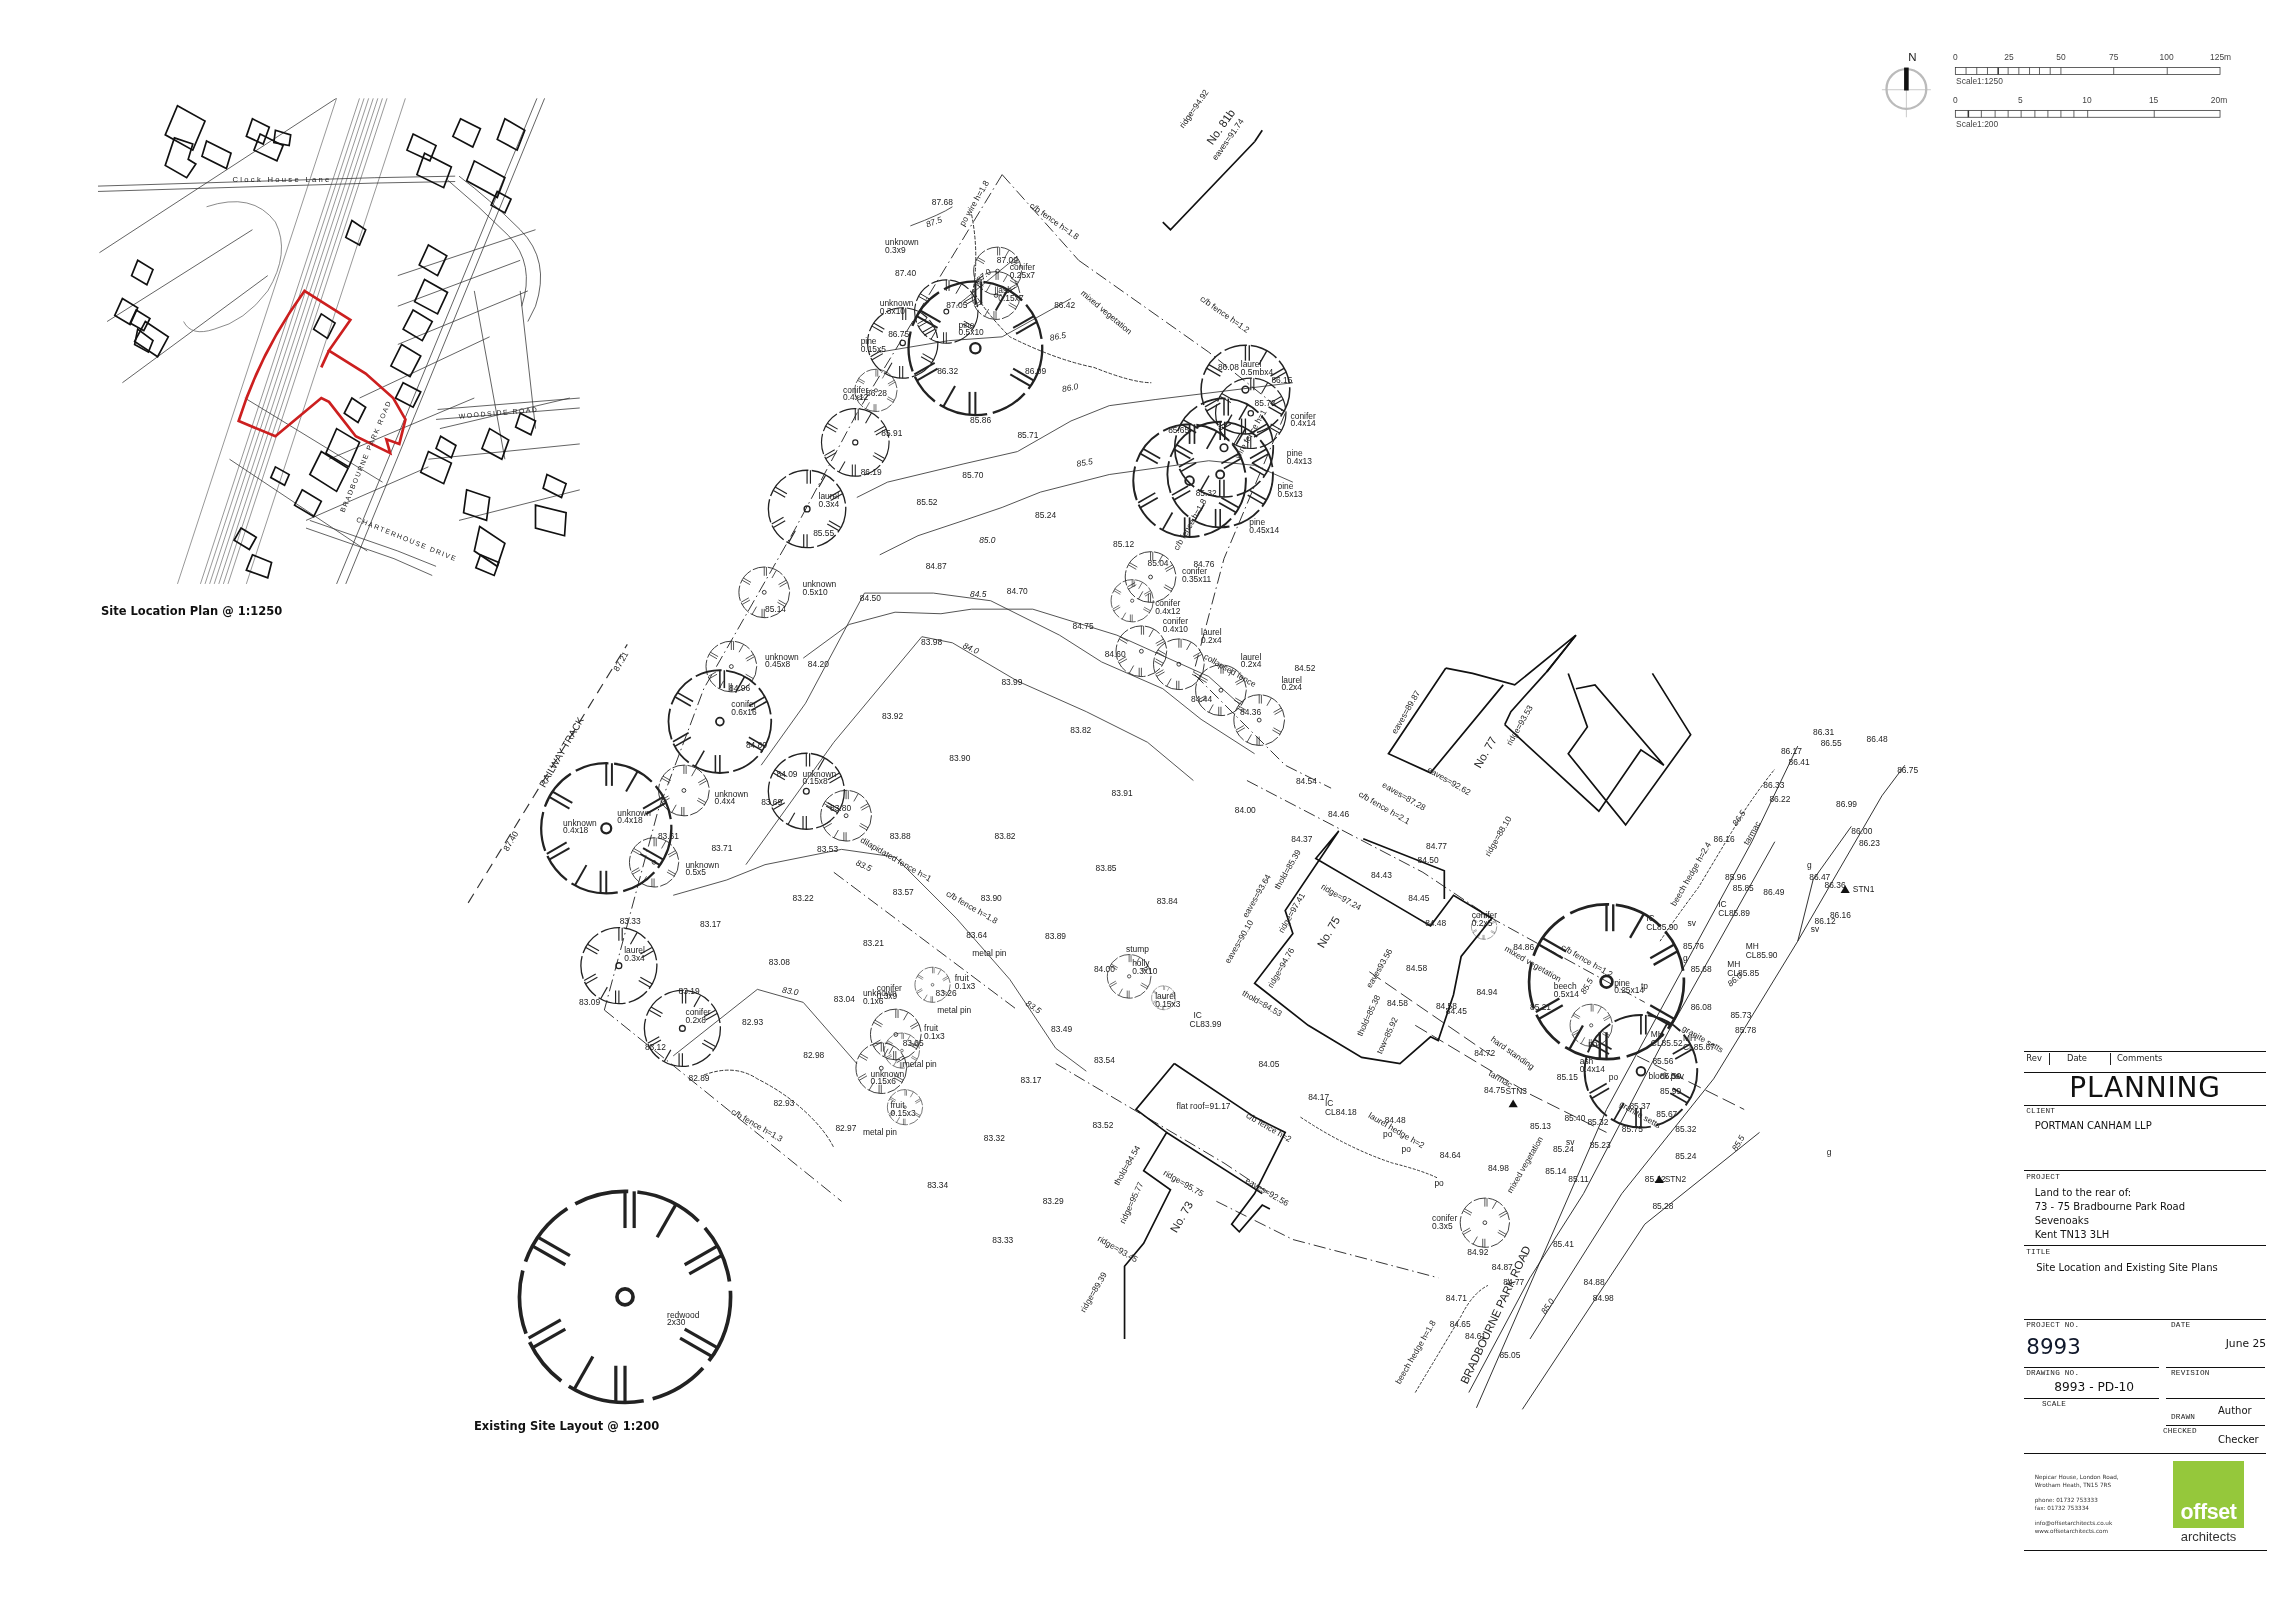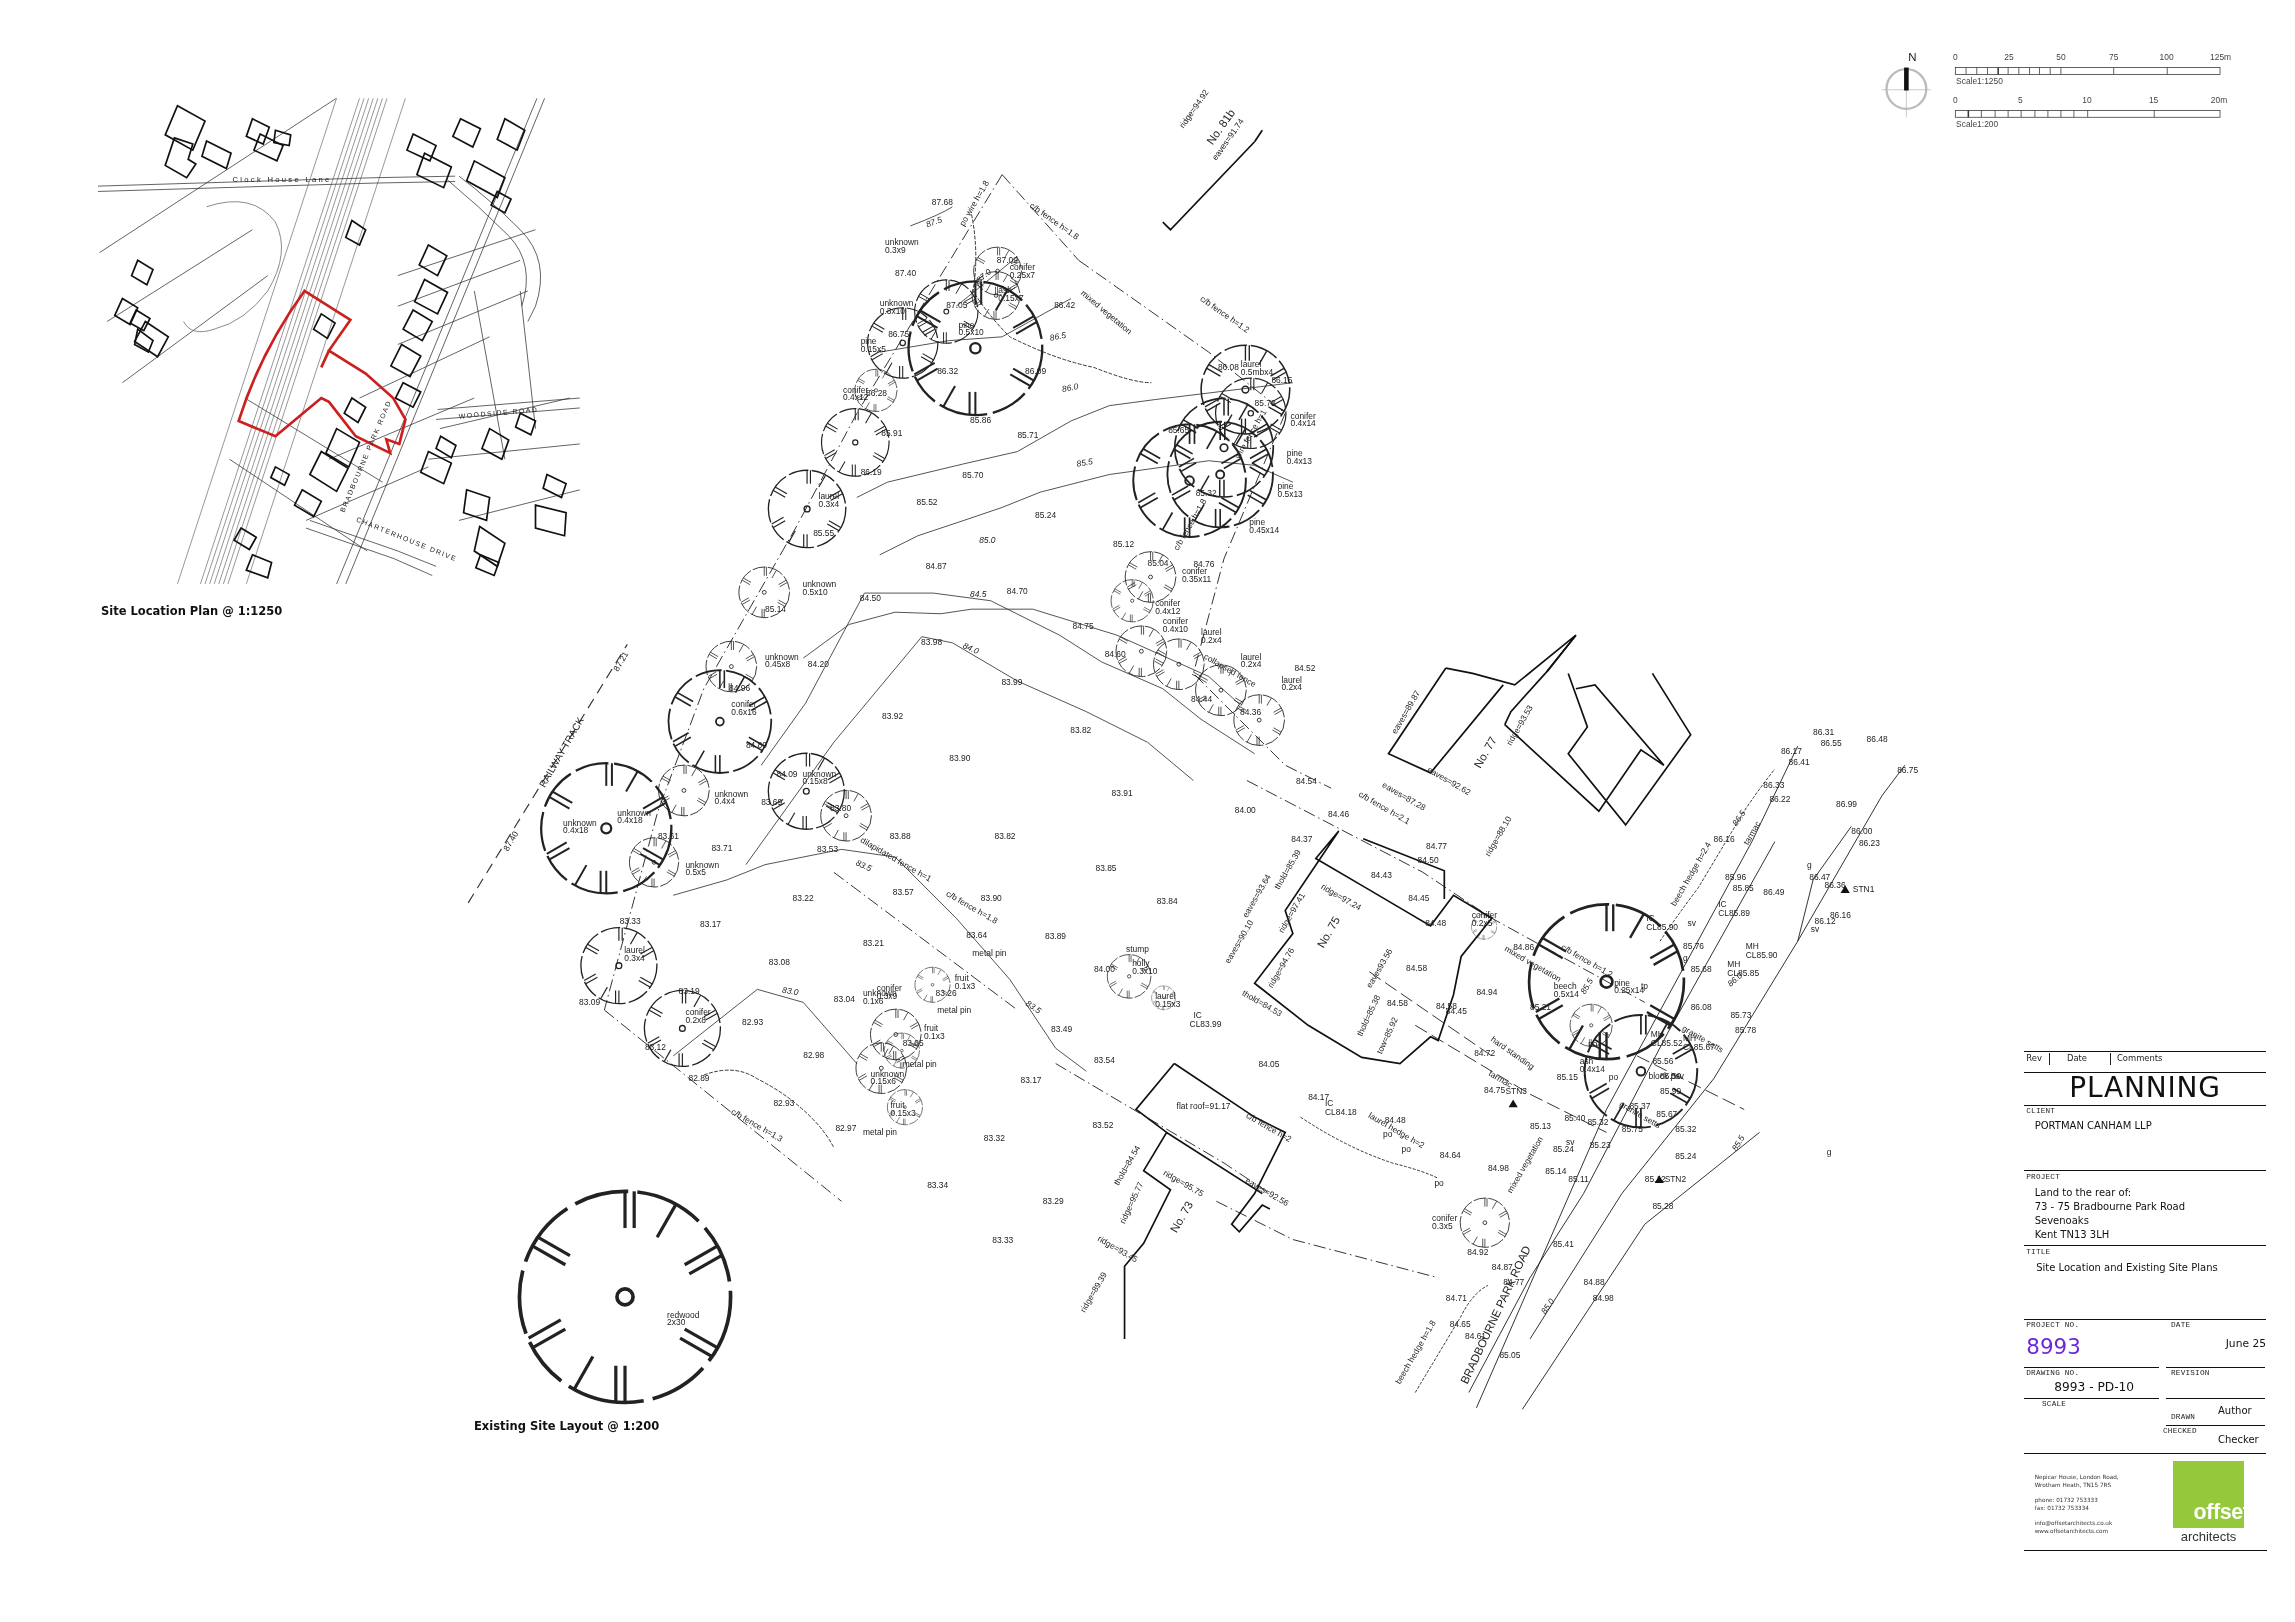--- a/index.html
+++ b/index.html
@@ -10,25 +10,25 @@
   .lbl-s { font-size:11px; }
   .view-title { position:absolute; font-family:"DejaVu Sans", sans-serif; font-weight:bold; font-size:11.5px; color:#111; }
   
   #title-block { position:absolute; left:2024px; top:1051px; width:242px; height:417px; font-family:"DejaVu Sans", sans-serif; color:#111; }
   .tb-rule { position:absolute; left:0; width:242px; height:0; border-top:1.5px solid #111; }
   .tb-small { position:absolute; font-size:7.7px; color:#222; letter-spacing:0.2px;font-family:Liberation Mono, monospace; }
   .tb-val { position:absolute; font-size:10px; color:#111; }
   .tb-rev-head { position:absolute; top:1.5px; font-size:8.4px; color:#222; }
   .tb-vsep { position:absolute; top:1.5px; width:0; height:12.2px; border-left:0.8px solid #222; }
   .tb-status { position:absolute; left:0; width:242px; top:20px; text-align:center; font-size:28px; letter-spacing:0.8px; color:#111; }
-  .tb-big { position:absolute; font-size:21.4px; color:#6d28d9; }
+  .tb-big { position:absolute; font-size:21.4px; color:#0f172a; }
   .tb-mid { position:absolute; font-size:12.2px; color:#111; }
   .contact { position:absolute; font-size:5.7px; line-height:7.7px; color:#333; }
   .logo-box { position:absolute; left:155px; top:395px; width:71px; height:67px; background:#95c83b; }
-  .logo-word { position:absolute; left:155px; top:434px; width:71px; text-align:center; color:#fff; font-family:"Liberation Sans", sans-serif; font-weight:bold; font-size:21.4px; letter-spacing:-0.4px;padding-left:13px; }
+  .logo-word { position:absolute; left:155px; top:434px; width:71px; text-align:center; color:#fff; font-family:"Liberation Sans", sans-serif; font-weight:bold; font-size:21.4px; letter-spacing:-0.4px; }
   .logo-sub { position:absolute; left:155px; top:462px; width:71px; text-align:center; color:#333; font-family:"Liberation Sans", sans-serif; font-size:13px; }
   .scale-lbl { font-size:11px; fill:#444; }
 </style>
 </head>
 <body>
 
 <div id="sheet">
 
 <svg width="2295" height="1623" viewBox="0 0 3000 2121" xmlns="http://www.w3.org/2000/svg" style="position:absolute;left:0;top:0;">
   <defs>

